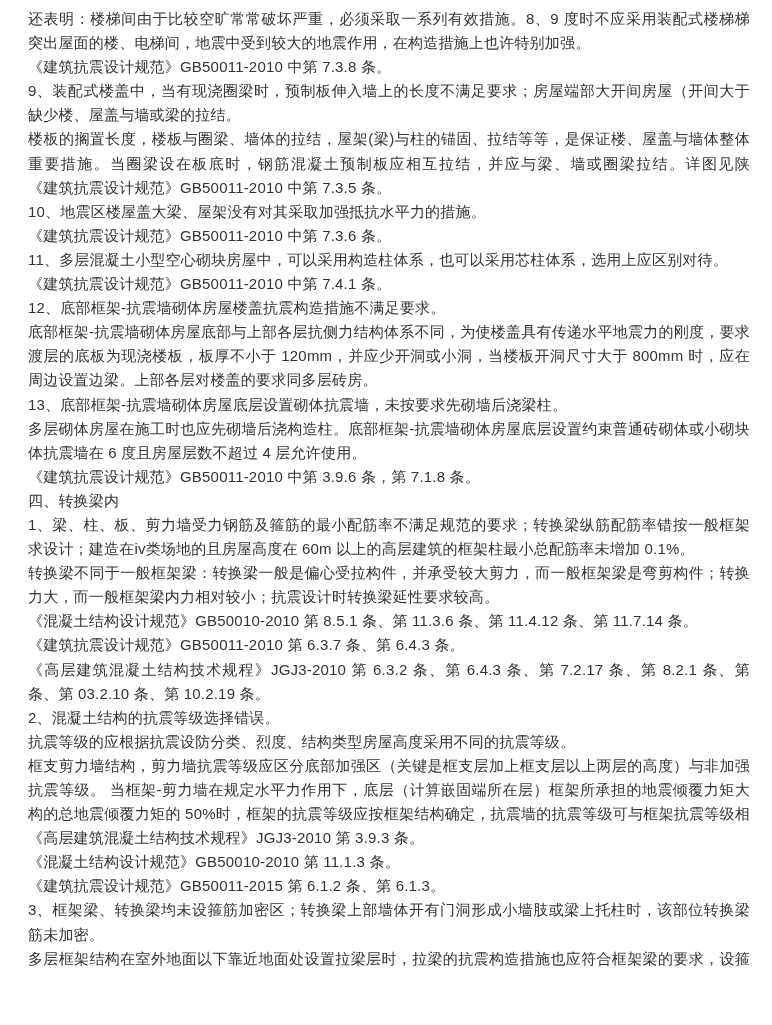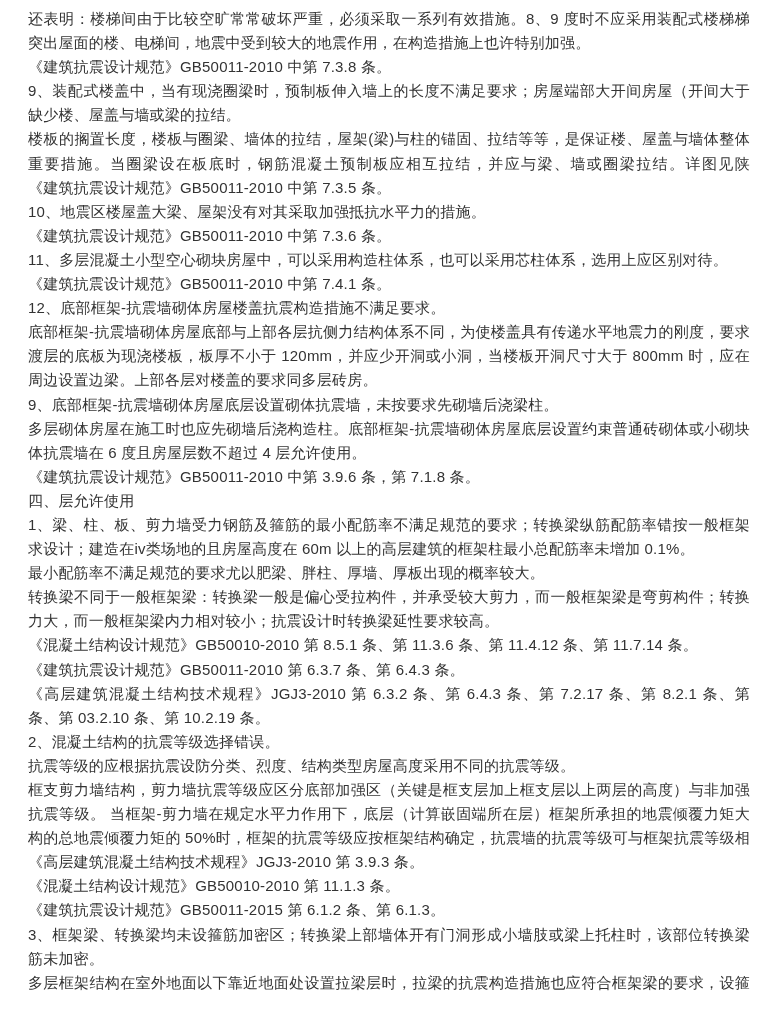--- a/index.html
+++ b/index.html
@@ -47,28 +47,27 @@
       <div class="line full">重要措施。当圈梁设在板底时，钢筋混凝土预制板应相互拉结，并应与梁、墙或圈梁拉结。详图见陕 09G0901-1。</div>
       <div class="line">《建筑抗震设计规范》GB50011-2010 中第 7.3.5 条。</div>
       <div class="line">10、地震区楼屋盖大梁、屋架没有对其采取加强抵抗水平力的措施。</div>
       <div class="line">《建筑抗震设计规范》GB50011-2010 中第 7.3.6 条。</div>
       <div class="line">11、多层混凝土小型空心砌块房屋中，可以采用构造柱体系，也可以采用芯柱体系，选用上应区别对待。</div>
       <div class="line">《建筑抗震设计规范》GB50011-2010 中第 7.4.1 条。</div>
       <div class="line">12、底部框架-抗震墙砌体房屋楼盖抗震构造措施不满足要求。</div>
       <div class="line full">底部框架-抗震墙砌体房屋底部与上部各层抗侧力结构体系不同，为使楼盖具有传递水平地震力的刚度，要求过</div>
       <div class="line full">渡层的底板为现浇楼板，板厚不小于 120mm，并应少开洞或小洞，当楼板开洞尺寸大于 800mm 时，应在洞口</div>
       <div class="line">周边设置边梁。上部各层对楼盖的要求同多层砖房。</div>
-      <div class="line">9、底部框架-抗震墙砌体房屋底层设置砌体抗震墙，未按要求先砌墙后浇梁柱。</div>
+      <div class="line">13、底部框架-抗震墙砌体房屋底层设置砌体抗震墙，未按要求先砌墙后浇梁柱。</div>
       <div class="line full">多层砌体房屋在施工时也应先砌墙后浇构造柱。底部框架-抗震墙砌体房屋底层设置约束普通砖砌体或小砌块砌</div>
       <div class="line">体抗震墙在 6 度且房屋层数不超过 4 层允许使用。</div>
       <div class="line">《建筑抗震设计规范》GB50011-2010 中第 3.9.6 条，第 7.1.8 条。</div>
-      <div class="line">四、层允许使用</div>
+      <div class="line">四、转换梁内</div>
       <div class="line full">1、梁、柱、板、剪力墙受力钢筋及箍筋的最小配筋率不满足规范的要求；转换梁纵筋配筋率错按一般框架梁要</div>
       <div class="line">求设计；建造在iv类场地的且房屋高度在 60m 以上的高层建筑的框架柱最小总配筋率未增加 0.1%。</div>
-      <div class="line">最小配筋率不满足规范的要求尤以肥梁、胖柱、厚墙、厚板出现的概率较大。</div>
       <div class="line full">转换梁不同于一般框架梁：转换梁一般是偏心受拉构件，并承受较大剪力，而一般框架梁是弯剪构件；转换梁内</div>
       <div class="line">力大，而一般框架梁内力相对较小；抗震设计时转换梁延性要求较高。</div>
       <div class="line">《混凝土结构设计规范》GB50010-2010 第 8.5.1 条、第 11.3.6 条、第 11.4.12 条、第 11.7.14 条。</div>
       <div class="line">《建筑抗震设计规范》GB50011-2010 第 6.3.7 条、第 6.4.3 条。</div>
       <div class="line full">《高层建筑混凝土结构技术规程》JGJ3-2010 第 6.3.2 条、第 6.4.3 条、第 7.2.17 条、第 8.2.1 条、第 10.2.7</div>
       <div class="line">条、第 03.2.10 条、第 10.2.19 条。</div>
       <div class="line">2、混凝土结构的抗震等级选择错误。</div>
       <div class="line">抗震等级的应根据抗震设防分类、烈度、结构类型房屋高度采用不同的抗震等级。</div>
       <div class="line full">框支剪力墙结构，剪力墙抗震等级应区分底部加强区（关键是框支层加上框支层以上两层的高度）与非加强区的</div>
       <div class="line full">抗震等级。 当框架-剪力墙在规定水平力作用下，底层（计算嵌固端所在层）框架所承担的地震倾覆力矩大于结</div>

